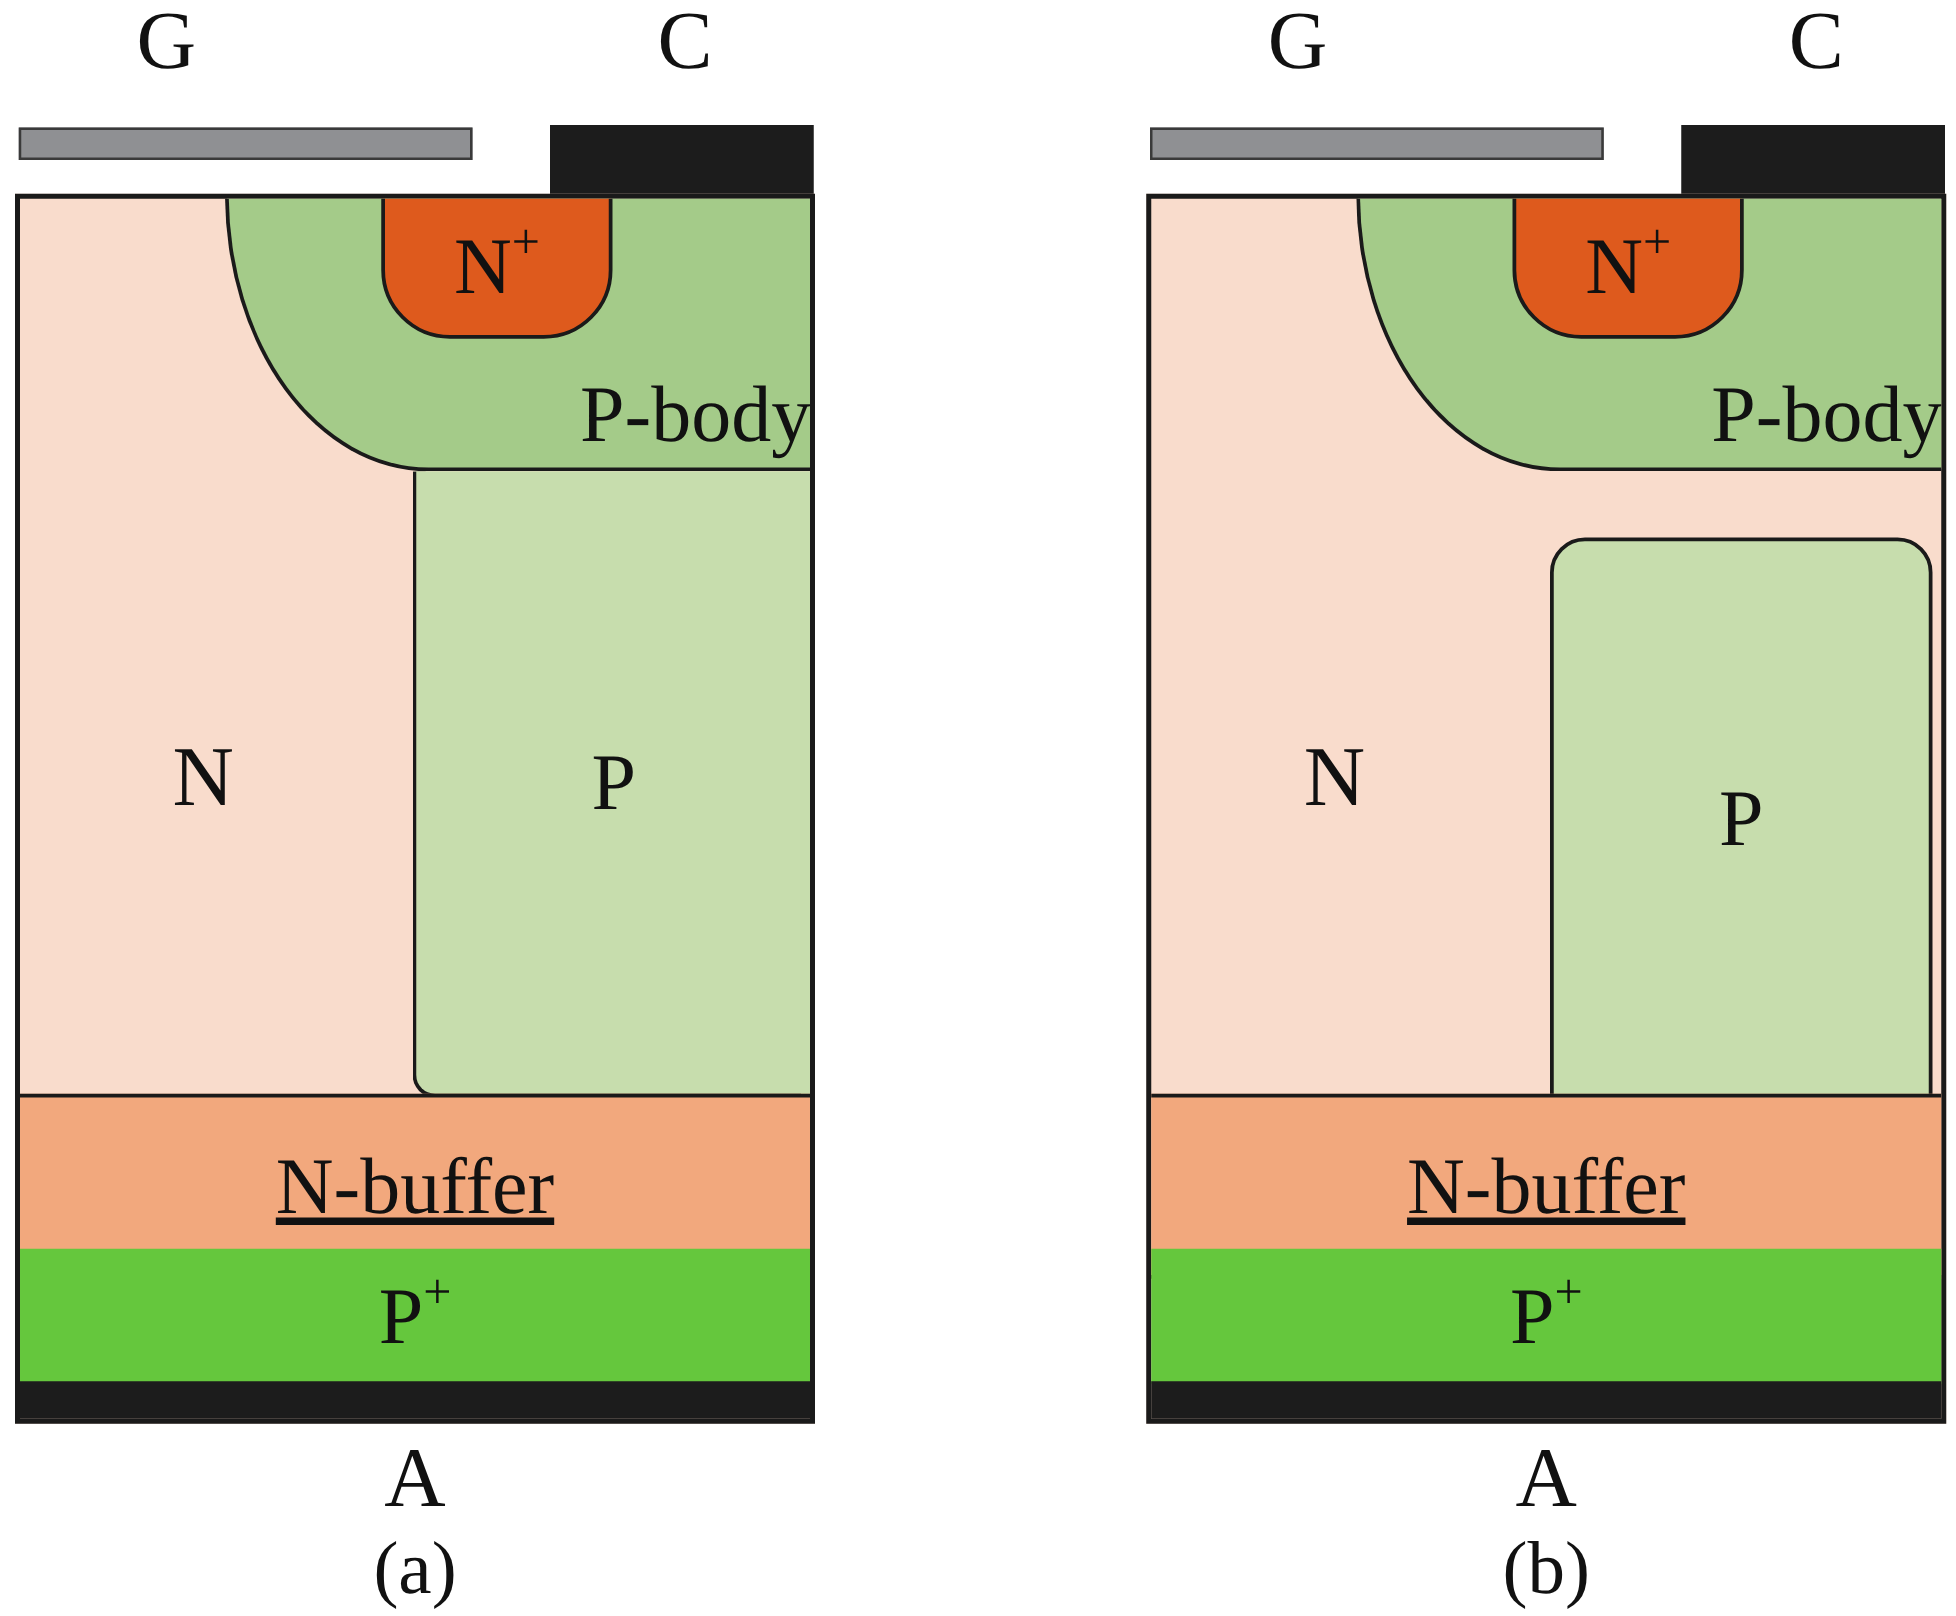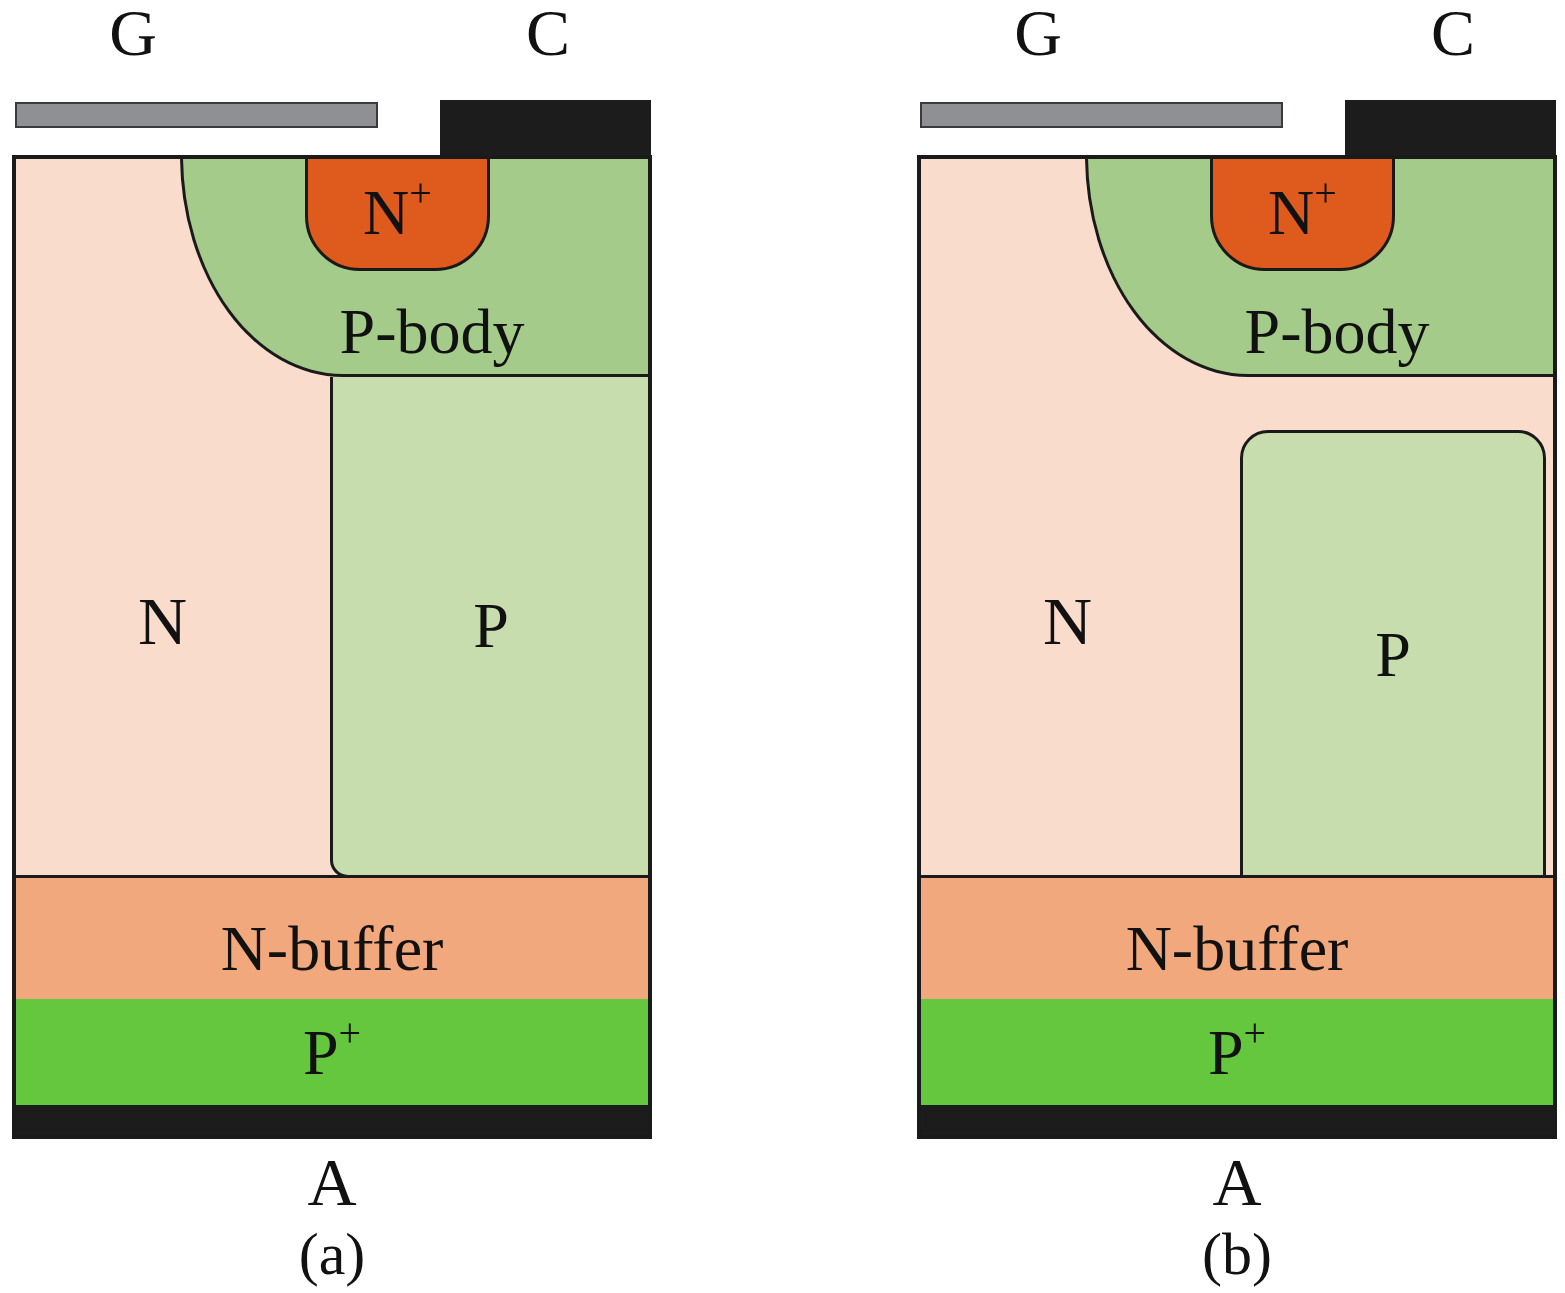--- a/index.html
+++ b/index.html
@@ -90,21 +90,21 @@
     box-sizing: border-box;
     background: var(--p-body, #a4cb89);
     border: 3px solid var(--outline, #1a1a1a);
     border-bottom-left-radius: 165px 225px;
   }
   .p-body-label {
     position: absolute;
     left: 32px;
     right: 0;
     bottom: 10px;
-    text-align: center;
+    text-align: right;
   }
 
   .n-plus {
     position: absolute;
     top: -4px;
     left: 289px;
     width: 185px;
     height: 116px;
     box-sizing: border-box;
     background: var(--n-plus, #de5a1d);
@@ -153,20 +153,21 @@
     right: -4px;
     top: 716px;
     height: 148px;
     box-sizing: border-box;
     background: var(--n-buffer, #f2a87d);
     border-top: 3px solid var(--outline, #1a1a1a);
     border-bottom: 3px solid var(--outline, #1a1a1a);
     display: flex;
     align-items: center;
     justify-content: center;
+    text-decoration: underline;
   }
 
   .p-plus {
     position: absolute;
     left: -4px;
     right: -4px;
     top: 840px;
     height: 108px;
     box-sizing: border-box;
     background: var(--p-plus, #65c73d);

